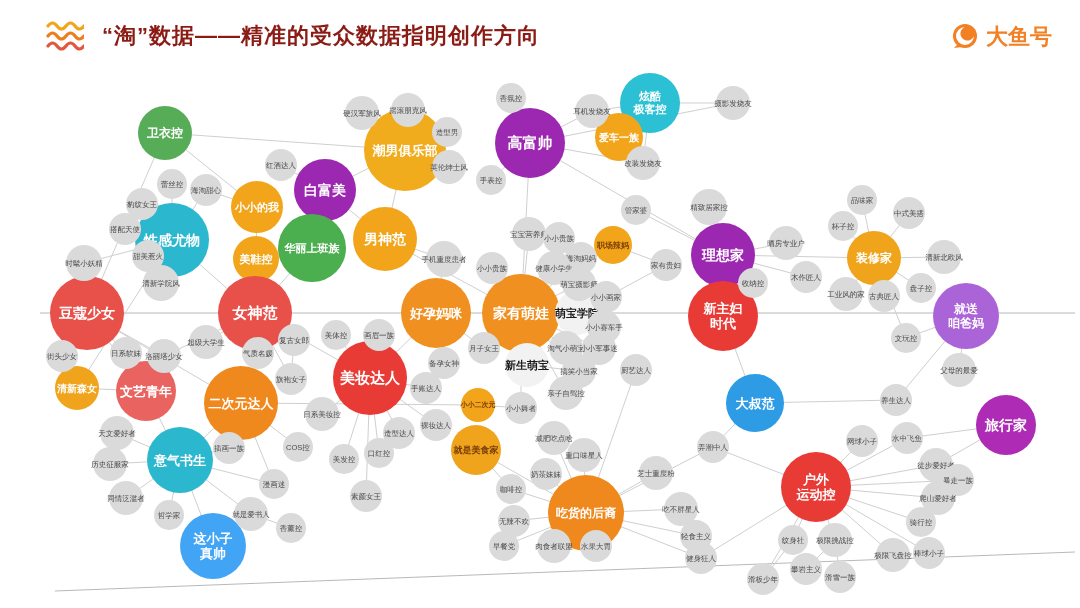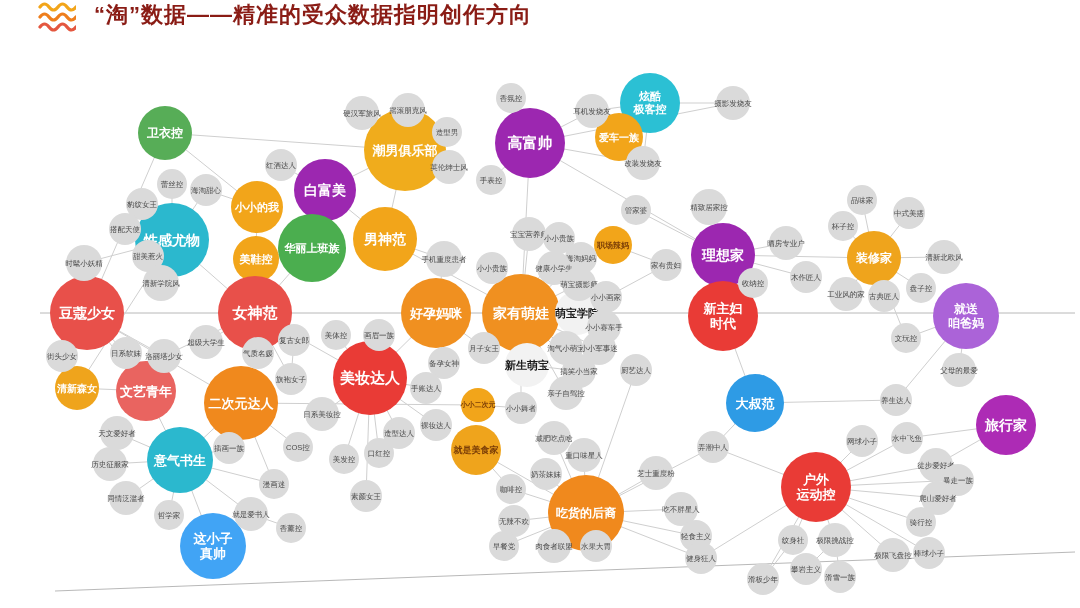--- a/index.html
+++ b/index.html
@@ -1,18 +1,18 @@
 <!DOCTYPE html>
 <html><head>
 <meta charset="utf-8">
 <style>
   html,body{margin:0;padding:0;background:#fff;width:1080px;height:608px;overflow:hidden;
     font-family:"Liberation Sans","DejaVu Sans",sans-serif;}
   #stage{position:relative;width:1080px;height:608px;background:#ffffff;}
-  #header{position:absolute;left:8px;top:0;width:1031px;height:72px;display:flex;}
+  #header{position:absolute;left:16px;top:0;width:1031px;height:72px;display:flex;align-items:center;}
   #wave{margin-left:30px;width:38px;height:34px;flex:0 0 auto;}
   #title{margin-left:18px;font-size:22px;font-weight:bold;color:#8a1c15;letter-spacing:1px;}
   #logo{position:absolute;right:28px;top:22px;display:flex;align-items:center;}
   #logo-text{color:#f28024;font-size:22px;font-weight:bold;margin-left:6px;}
   #graph{position:absolute;left:0;top:0;width:1080px;height:608px;}
   .edge{stroke:#cfcfcf;stroke-width:1;fill:none;}
   .axis{stroke:#9a9a9a;stroke-width:1;fill:none;opacity:.7;}
   text{pointer-events:none;}
 </style>
 </head>
@@ -723,13 +723,22 @@
 
   <div id="header">
     <svg id="wave" viewBox="0 0 38 34">
       <path d="M2 7 q4.5 -6 9 0 t9 0 t9 0 t9 0" fill="none" stroke="#f2a51a" stroke-width="3.2" stroke-linecap="round"></path>
       <path d="M2 17 q4.5 -6 9 0 t9 0 t9 0 t9 0" fill="none" stroke="#ee7e1c" stroke-width="3.2" stroke-linecap="round"></path>
       <path d="M2 27 q4.5 -6 9 0 t9 0 t9 0 t9 0" fill="none" stroke="#e4573f" stroke-width="3.2" stroke-linecap="round"></path>
     </svg>
     <span id="title">“淘”数据——精准的受众数据指明创作方向</span>
   </div>
 
+  <div id="logo">
+    <svg width="30" height="30" viewBox="0 0 30 30">
+      <circle cx="15" cy="14" r="12" fill="#f28024"></circle>
+      <path d="M4 26 L9 21 L12 25 Z" fill="#f28024"></path>
+      <path d="M15 5 a9 9 0 1 0 9 9 a7 7 0 1 1 -9 -9" fill="#ffffff"></path>
+      <circle cx="13" cy="11" r="1.6" fill="#f28024"></circle>
+    </svg>
+    <span id="logo-text">大鱼号</span>
+  </div>
 </div>
 
 </body></html>

